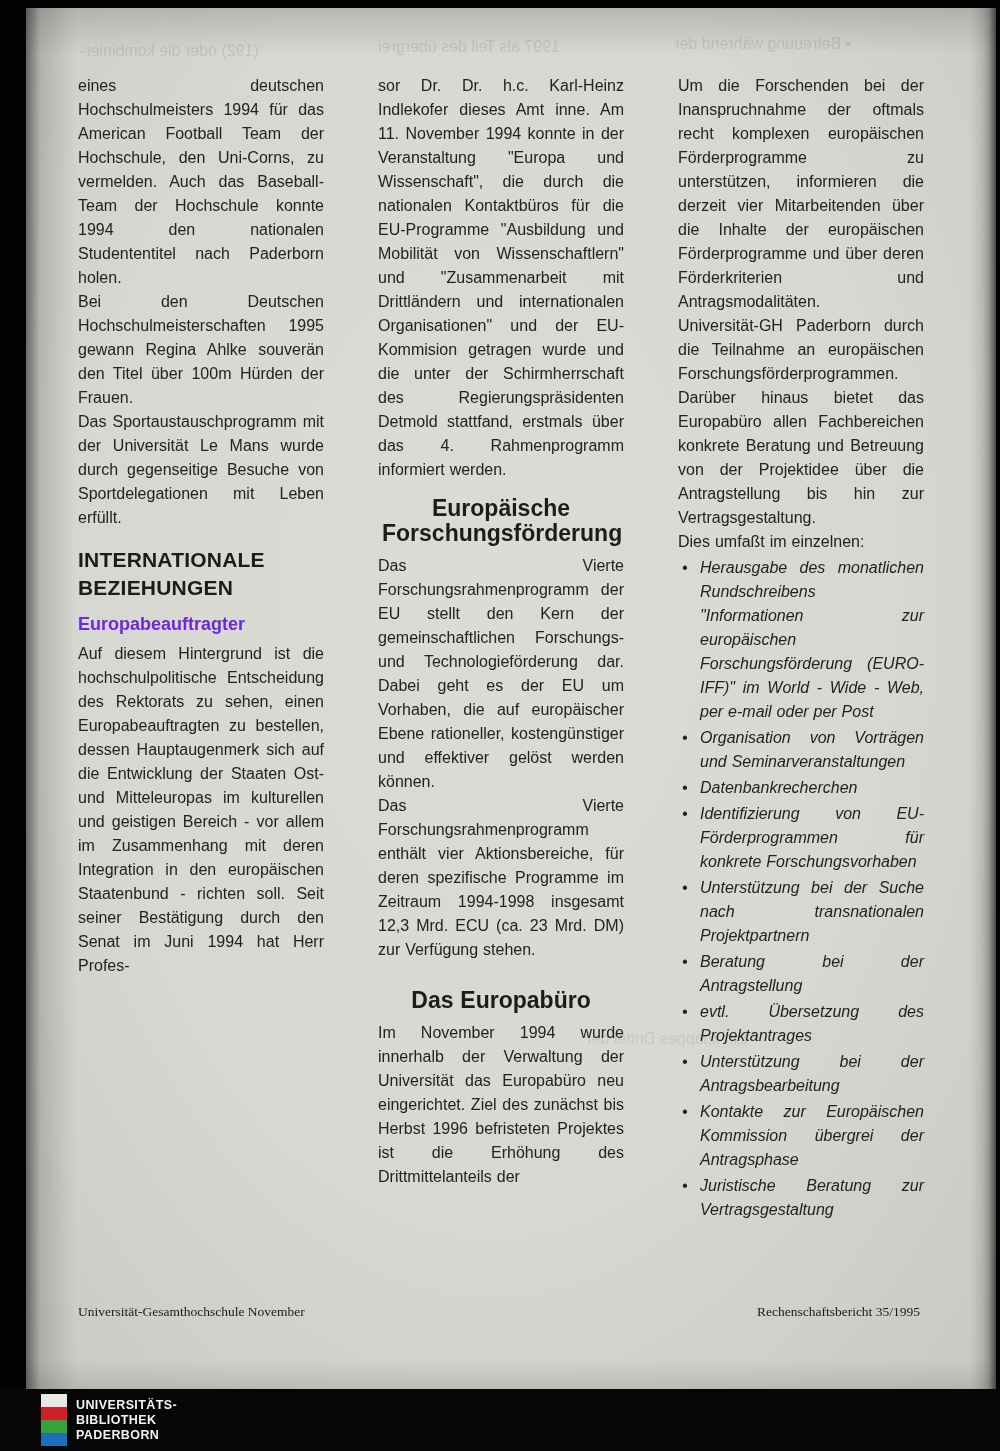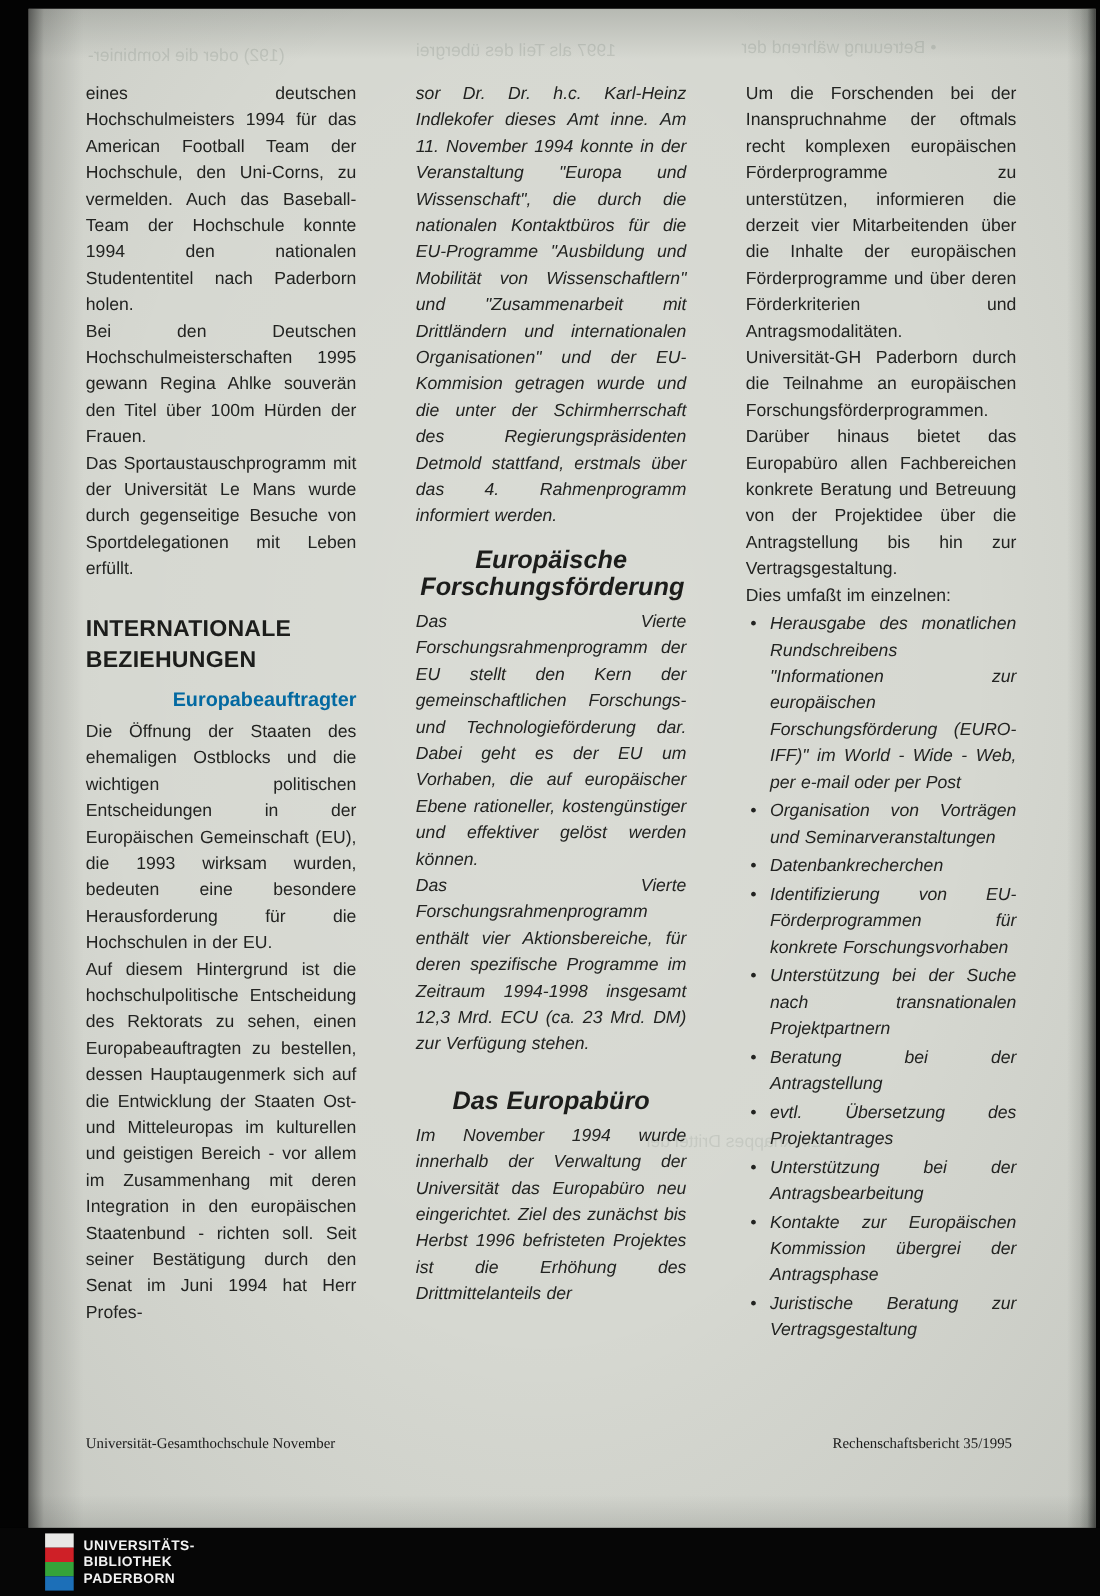--- a/index.html
+++ b/index.html
@@ -36,30 +36,30 @@
     font-size:16px; filter:blur(0.5px);
   }
   
   .col {
     position:absolute; top:66px; width:246px;
     color:#222321; font-size:16px; line-height:24px;
     text-align:justify; hyphens:auto; -webkit-hyphens:auto;
     word-spacing:0.5px;
   }
   .col-1 { left:52px; }
-  .col-2 { left:352px;font-style:italic; }
+  .col-2 { left:352px; }
   .col-3 { left:652px; }
   p.para { margin:0; }
   .h-major {
     font-size:21px; line-height:28px; font-weight:bold;
-    text-align:left; margin:28px 0 10px 0; letter-spacing:0.2px; color:#1c1d1b;
+    text-align:left; margin:16px 0 10px 0; letter-spacing:0.2px; color:#1c1d1b;
   }
   .h-sub {
-    font-size:18px; font-weight:bold; text-align:right;
-    margin:6px 0 6px 0; color:#0369a1;
+    font-size:18px; font-weight:bold; text-align:left;
+    margin:6px 0 6px 0; color:#6d28d9;
   }
   .h-center {
     font-size:23px; line-height:25px; font-weight:bold; text-align:center;
     margin:14px 4px 8px 4px; color:#1c1d1b;
   }
   .h-center.gap-top { margin-top:26px; }
   ul.bullets { list-style:none; margin:2px 0 0 0; }
   ul.bullets li { position:relative; padding-left:22px; margin-bottom:2px;font-style:italic; }
   ul.bullets li::before { content:"\2022"; position:absolute; left:4px; top:0; }
   
@@ -93,21 +93,20 @@
   <div class="ghost" style="left:352px; top:30px;">1997 als Teil des übergrei</div>
   <div class="ghost" style="left:648px; top:27px;">• Betreuung während der</div>
   <div class="ghost" style="left:560px; top:1022px; opacity:0.12;">Ein knappes Drittel der</div>
 
   <div class="col col-1">
     <p class="para">eines deutschen Hochschulmeisters 1994 für das American Football Team der Hochschule, den Uni-Corns, zu vermelden. Auch das Baseball-Team der Hochschule konnte 1994 den nationalen Studententitel nach Paderborn holen.</p>
     <p class="para">Bei den Deutschen Hochschulmeisterschaften 1995 gewann Regina Ahlke souverän den Titel über 100m Hürden der Frauen.</p>
     <p class="para">Das Sportaustauschprogramm mit der Universität Le Mans wurde durch gegenseitige Besuche von Sportdelegationen mit Leben erfüllt.</p>
     <h1 class="h-major">INTERNATIONALE BEZIEHUNGEN</h1>
     <h2 class="h-sub">Europabeauftragter</h2>
-    <p class="para">Die Öffnung der Staaten des ehemaligen Ostblocks und die wichtigen politischen Entscheidungen in der Europäischen Gemeinschaft (EU), die 1993 wirksam wurden, bedeuten eine besondere Herausforderung für die Hochschulen in der EU.</p>
     <p class="para">Auf diesem Hintergrund ist die hochschulpolitische Entscheidung des Rektorats zu sehen, einen Europabeauftragten zu bestellen, dessen Hauptaugenmerk sich auf die Entwicklung der Staaten Ost- und Mitteleuropas im kulturellen und geistigen Bereich - vor allem im Zusammenhang mit deren Integration in den europäischen Staatenbund - richten soll. Seit seiner Bestätigung durch den Senat im Juni 1994 hat Herr Profes-</p>
   </div>
 
   <div class="col col-2">
     <p class="para">sor Dr. Dr. h.c. Karl-Heinz Indlekofer dieses Amt inne. Am 11. November 1994 konnte in der Veranstaltung "Europa und Wissenschaft", die durch die nationalen Kontaktbüros für die EU-Programme "Ausbildung und Mobilität von Wissenschaftlern" und "Zusammenarbeit mit Drittländern und internationalen Organisationen" und der EU-Kommision getragen wurde und die unter der Schirmherrschaft des Regierungspräsidenten Detmold stattfand, erstmals über das 4. Rahmenprogramm informiert werden.</p>
     <h2 class="h-center">Europäische Forschungsförderung</h2>
     <p class="para">Das Vierte Forschungsrahmenprogramm der EU stellt den Kern der gemeinschaftlichen Forschungs- und Technologieförderung dar. Dabei geht es der EU um Vorhaben, die auf europäischer Ebene rationeller, kostengünstiger und effektiver gelöst werden können.</p>
     <p class="para">Das Vierte Forschungsrahmenprogramm enthält vier Aktionsbereiche, für deren spezifische Programme im Zeitraum 1994-1998 insgesamt 12,3 Mrd. ECU (ca. 23 Mrd. DM) zur Verfügung stehen.</p>
     <h2 class="h-center gap-top">Das Europabüro</h2>
     <p class="para">Im November 1994 wurde innerhalb der Verwaltung der Universität das Europabüro neu eingerichtet. Ziel des zunächst bis Herbst 1996 befristeten Projektes ist die Erhöhung des Drittmittelanteils der</p>

